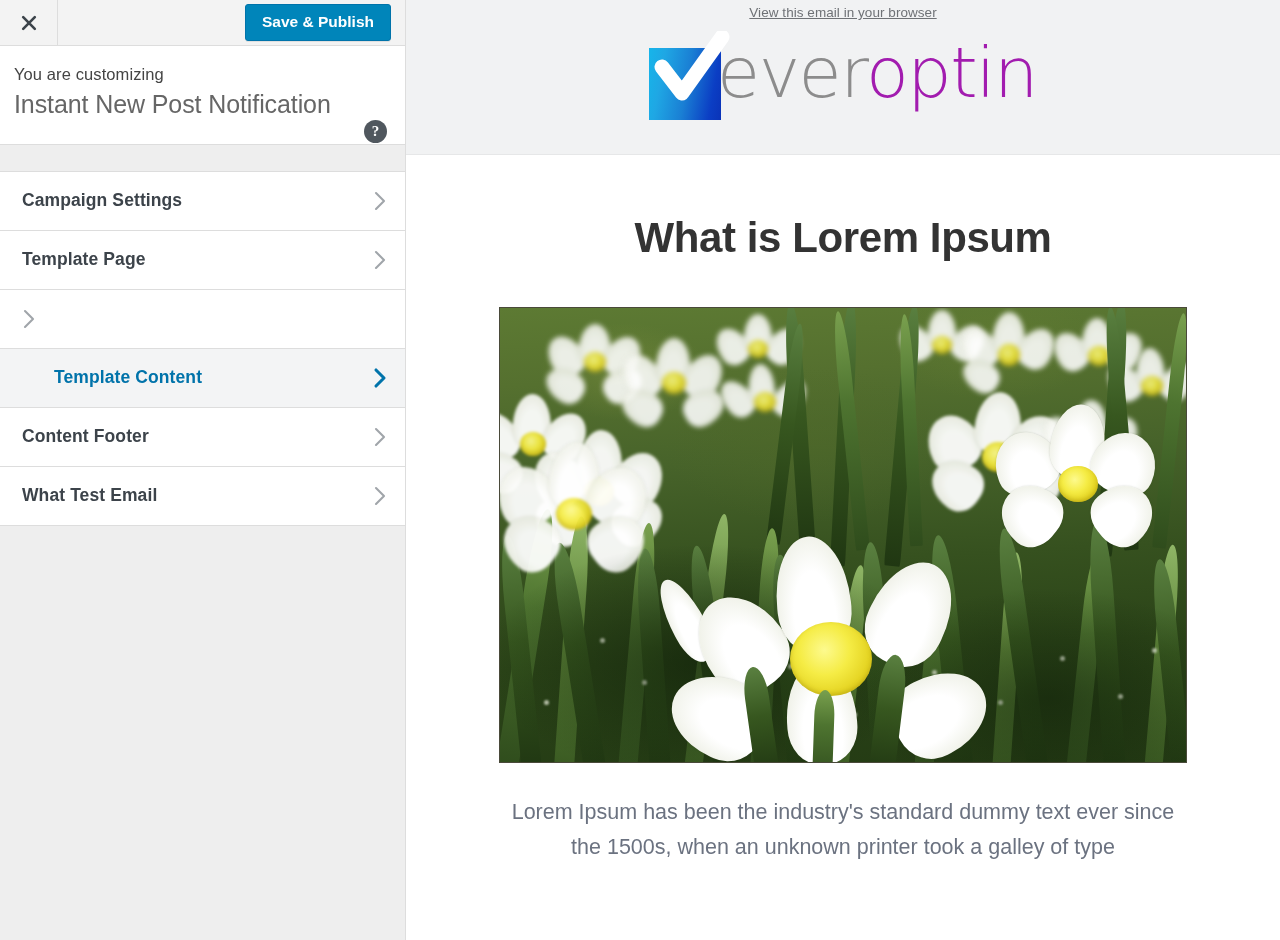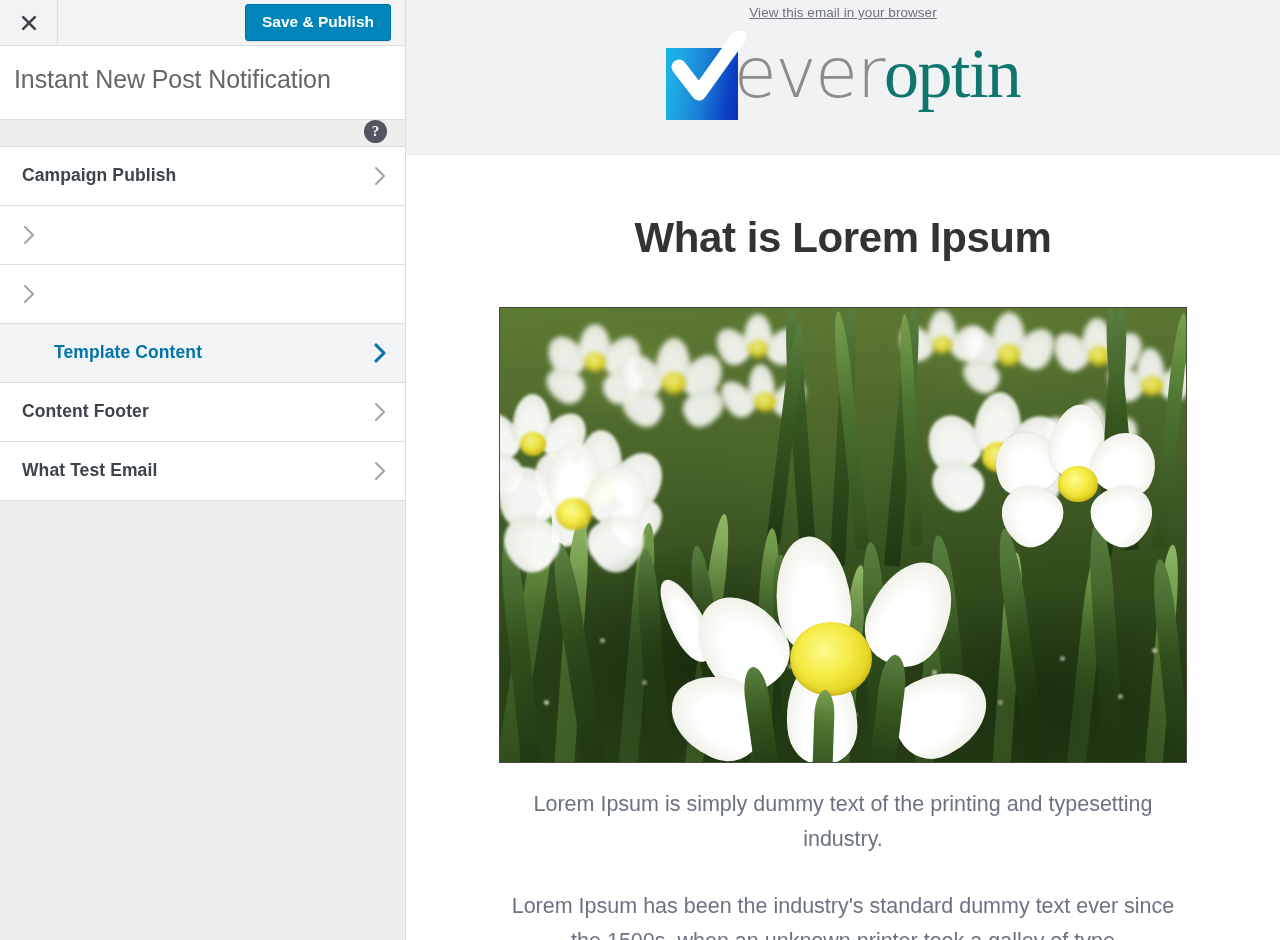--- a/index.html
+++ b/index.html
@@ -159,21 +159,21 @@
     font-size:70px;
     line-height:0.95;
     letter-spacing:-1.5px;
     font-weight:300;
     margin-left:-4px;
     margin-top:6px;
     white-space:nowrap;
     font-family:"DejaVu Sans", sans-serif;
   }
   #logo-word .w-mail { color:#8c8c8c; }
-  #logo-word .w-optin { color:#0f766e;font-family:Liberation Serif, serif; }
+  #logo-word .w-optin { color:#a21caf; }
 
   #email-body { padding:0 46px; background:#ffffff; }
   #email-heading {
     text-align:center;
     font-size:42px;
     font-weight:bold;
     color:#333333;
     margin-top:58px;
     letter-spacing:-0.4px;
     line-height:1.2;
@@ -272,38 +272,40 @@
           </svg>
         </span>
       </div>
       <div id="header-spacer"></div>
       <div id="save-publish-wrap">
         <button id="save-publish">Save &amp; Publish</button>
       </div>
     </div>
 
     <div id="customizing-panel">
+      <div id="customizing-label">You are customizing</div>
       <div id="customizing-title">Instant New Post Notification</div>
       <div id="help-icon">?</div>
     </div>
 
     <div id="menu-gap"></div>
 
     <div id="menu-list">
 
       <div class="menu-item">
-        <span class="menu-label">Campaign Publish</span>
+        <span class="menu-label">Campaign Settings</span>
         <span>
           <svg class="chev" width="14" height="22" viewBox="0 0 14 22">
               <path d="M3 3 L11 11 L3 19"></path>
             </svg>
         </span>
       </div>
 
       <div class="menu-item">
+        <span class="menu-label">Template Page</span>
         <span>
           <svg class="chev" width="14" height="22" viewBox="0 0 14 22">
               <path d="M3 3 L11 11 L3 19"></path>
             </svg>
         </span>
       </div>
 
       <div class="menu-item">
         <span>
           <svg class="chev" width="14" height="22" viewBox="0 0 14 22">
@@ -543,19 +545,18 @@
           </div>
 
           <div class="blade dk" style="left:256px; top:358px; width:24px; height:110px; transform:rotate(-8deg); z-index:9;"></div>
           <div class="blade dk" style="left:368px; top:346px; width:26px; height:122px; transform:rotate(7deg);  z-index:9;"></div>
           <div class="blade" style="left:312px; top:382px; width:20px; height:92px;  transform:rotate(2deg);  z-index:9;"></div>
 
           <div class="shade"></div>
         </div>
       </div>
 
-      <p class="email-p" id="para1">Lorem Ipsum is simply dummy text of the printing and typesetting industry.</p>
 
       <p class="email-p" id="para2">Lorem Ipsum has been the industry's standard dummy text ever since the 1500s, when an unknown printer took a galley of type</p>
 
     </div>
   </div>
 </div>
 
 </body></html>

